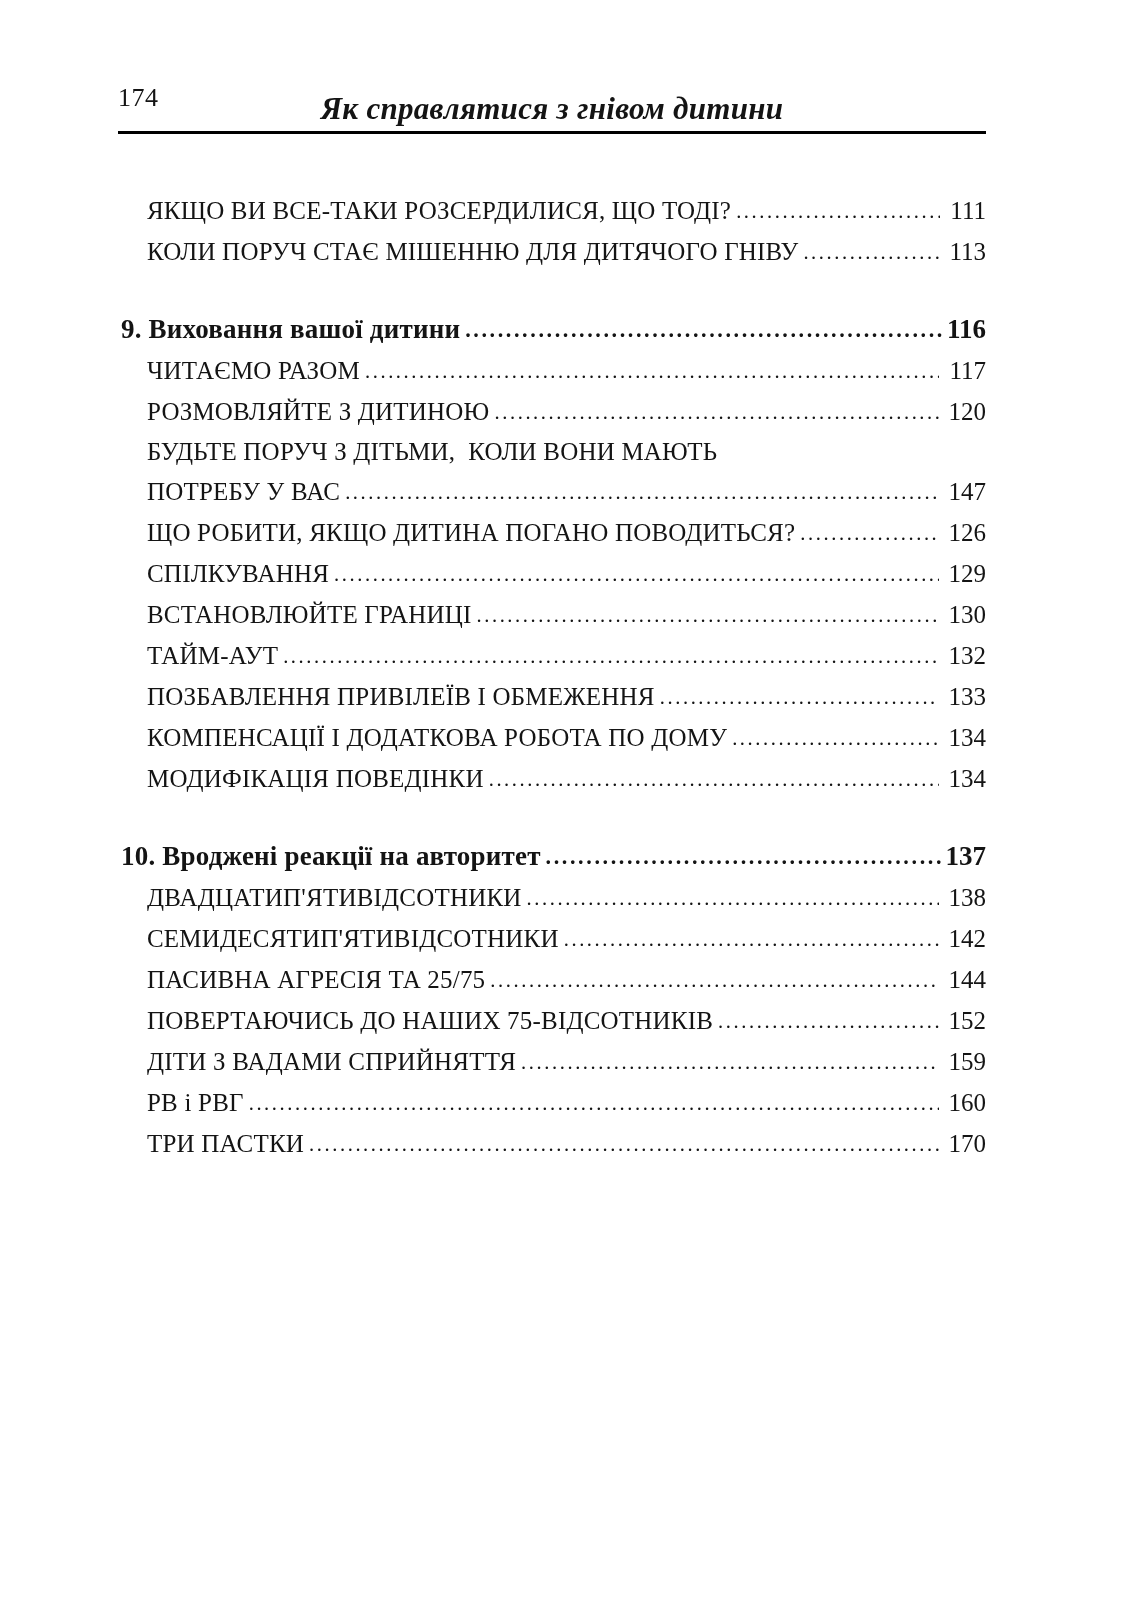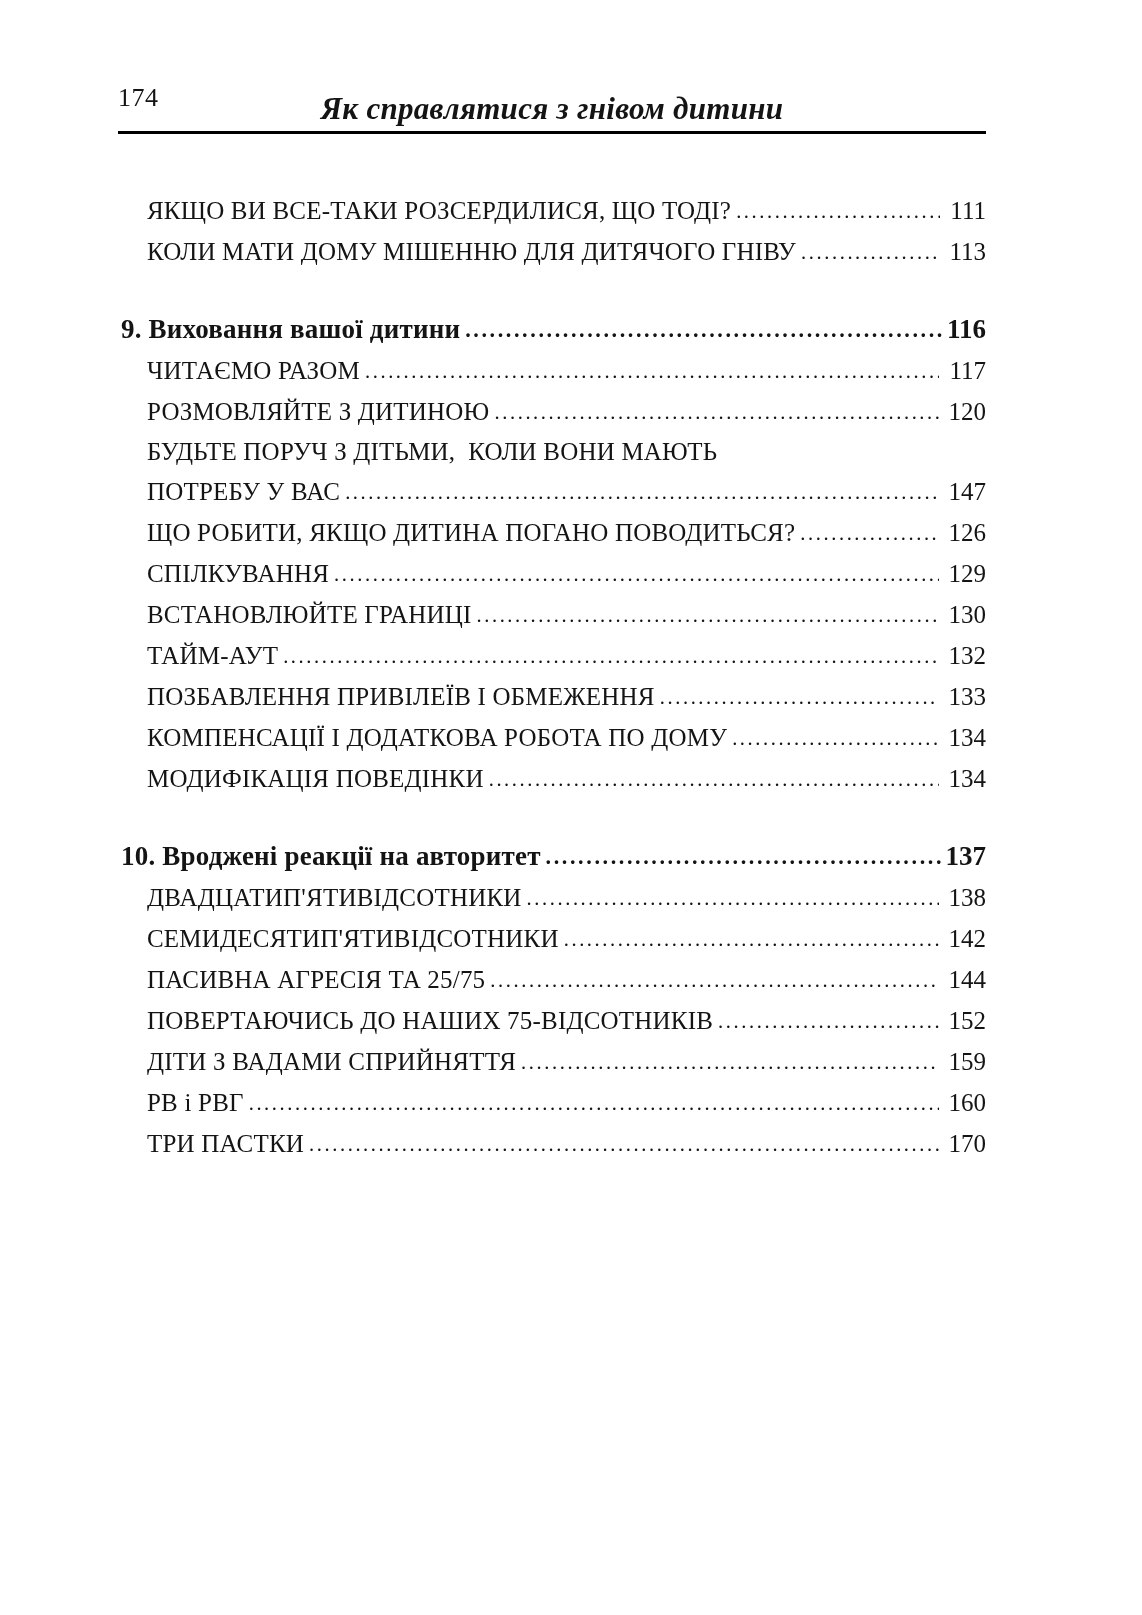--- a/index.html
+++ b/index.html
@@ -104,21 +104,21 @@
 
     <main class="toc">
 
       <div class="row section">
         <span class="t">ЯКЩО ВИ ВСЕ-ТАКИ РОЗСЕРДИЛИСЯ, ЩО ТОДІ?</span>
         <span class="leader"></span>
         <span class="pg">111</span>
       </div>
 
       <div class="row section">
-        <span class="t">КОЛИ МАТИ ДОМУ МІШЕННЮ ДЛЯ ДИТЯЧОГО ГНІВУ</span>
+        <span class="t">КОЛИ ПОРУЧ СТАЄ МІШЕННЮ ДЛЯ ДИТЯЧОГО ГНІВУ</span>
         <span class="leader"></span>
         <span class="pg">113</span>
       </div>
 
       <div class="row chapter">
         <span class="t">9. Виховання вашої дитини</span>
         <span class="leader"></span>
         <span class="pg">116</span>
       </div>
 

